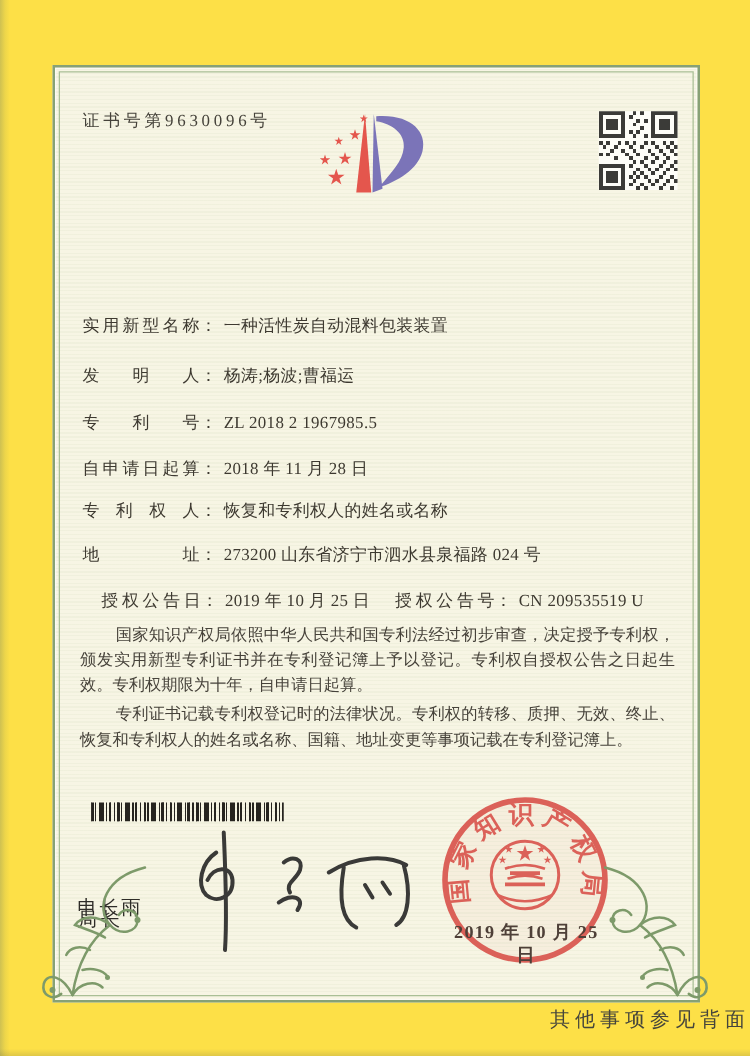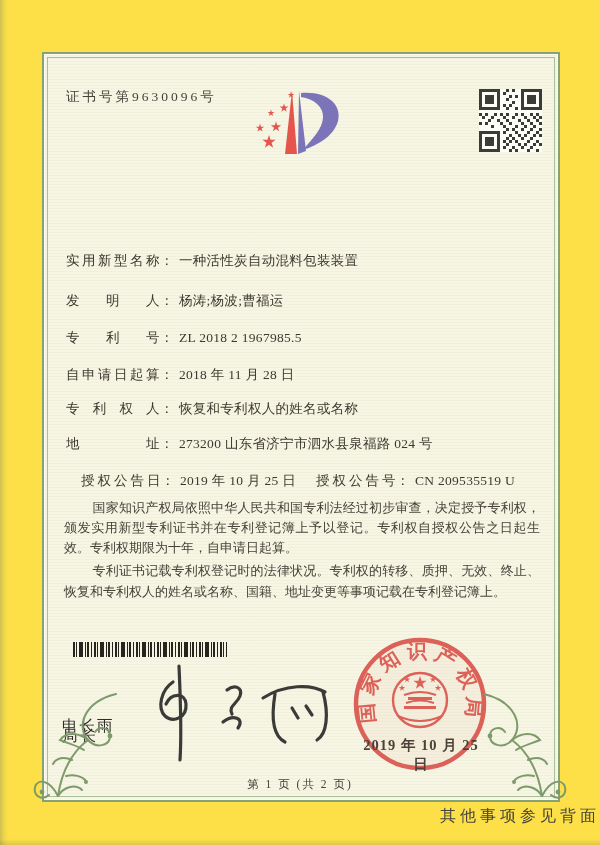--- a/index.html
+++ b/index.html
@@ -287,21 +287,20 @@
         <path d="M52,59 Q68,53 84,59" fill="none" stroke-width="2"></path>
         <rect x="56" y="61" width="24" height="3" stroke="none"></rect>
         <path d="M54,67 Q68,62 82,67" fill="none" stroke-width="2"></path>
         <rect x="52" y="70" width="32" height="3" stroke="none"></rect>
         <path d="M46,80 Q68,90 90,80" fill="none" stroke-width="2"></path>
       </g>
     </svg>
   </div>
   <div class="seal-date">2019 年 10 月 25 日</div>
 
-  <div class="page-indicator">第 1 页 (共 2 页)</div>
   <div class="back-note">其他事项参见背面</div>
 
   <div class="flourish left">
     <svg width="92" height="122" viewBox="0 0 92 122">
       <g fill="none" stroke="#7d9a6a" stroke-width="2" stroke-linecap="round">
         <path d="M88,6 C56,14 48,38 60,52 C68,61 82,58 82,48 C82,40 72,37 67,44"></path>
         <path d="M60,52 C44,64 34,82 30,108"></path>
         <path d="M60,52 C50,44 38,44 32,52 C42,56 50,58 56,62"></path>
         <path d="M30,108 C22,92 10,90 7,99 C5,108 14,113 21,107"></path>
         <path d="M30,108 C36,98 48,96 54,102"></path>

